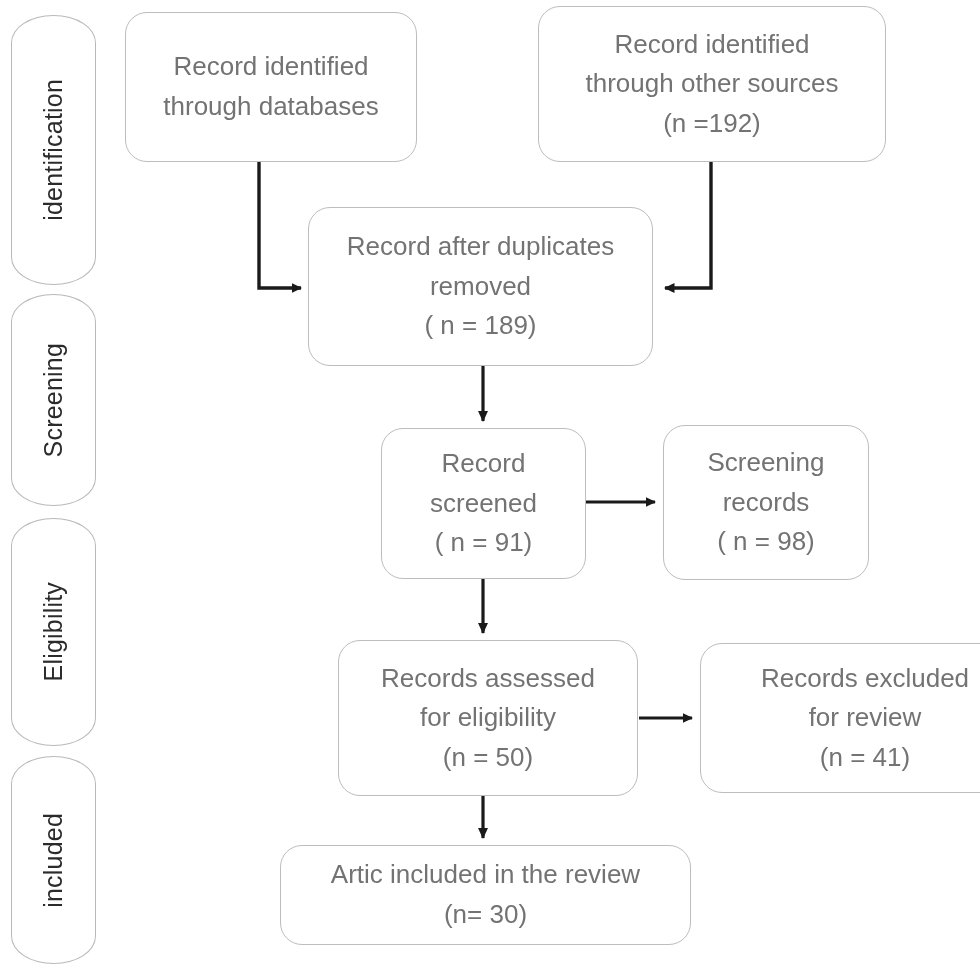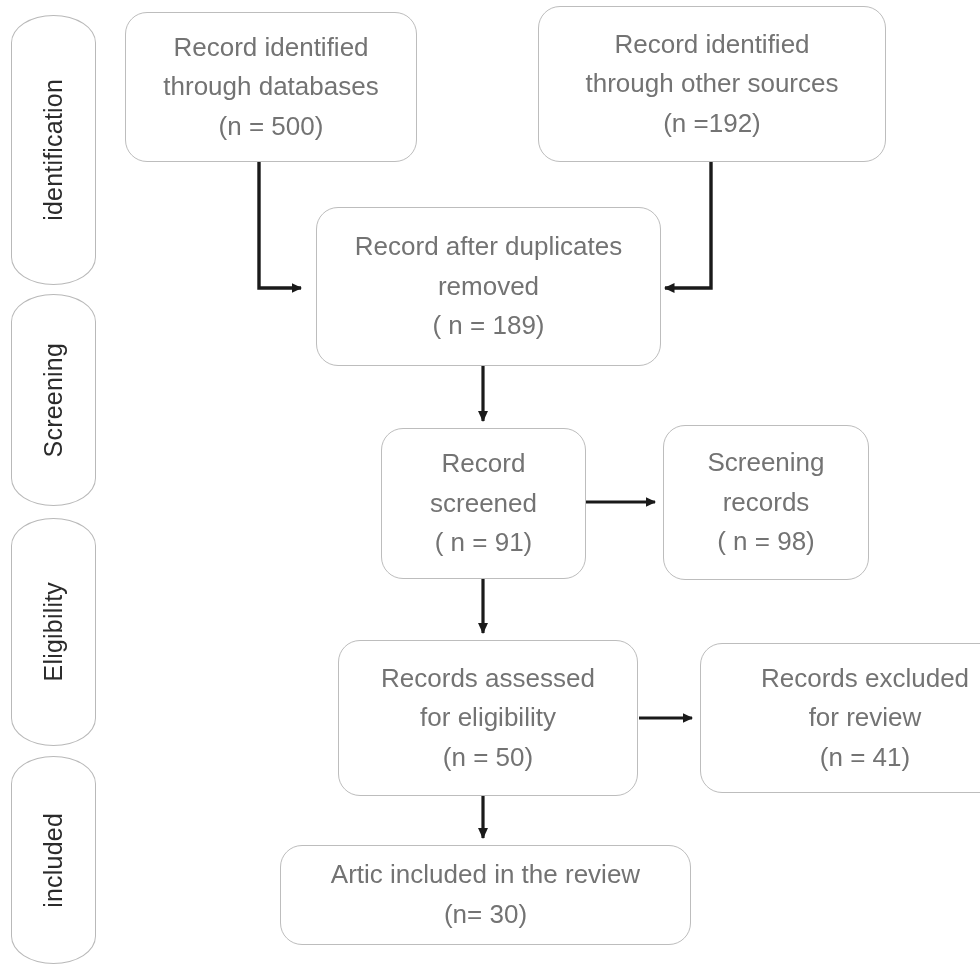--- a/index.html
+++ b/index.html
@@ -136,30 +136,29 @@
     </g>
 
     <g>
       <path d="M483,796 L483,838" fill="none" stroke="#1a1a1a" stroke-width="3.2" marker-end="url(#ah-down)"></path>
     </g>
   </svg>
 
   <div class="box" style="left:125px; top:12px; width:292px; height:150px;">
     <span class="ln">Record identified</span>
     <span class="ln">through databases</span>
-    <span class="ln">(n = 500)</span>
   </div>
 
   <div class="box" style="left:538px; top:6px; width:348px; height:156px;">
     <span class="ln">Record identified</span>
     <span class="ln">through other sources</span>
     <span class="ln">(n =192)</span>
   </div>
 
-  <div class="box" style="left:308px; top:207px; width:345px; height:159px;margin-left:8px;">
+  <div class="box" style="left:308px; top:207px; width:345px; height:159px;">
     <span class="ln">Record after duplicates</span>
     <span class="ln">removed</span>
     <span class="ln">( n = 189)</span>
   </div>
 
   <div class="box narrow" style="left:381px; top:428px; width:205px; height:151px;text-align:right;">
     <span class="ln">Record</span>
     <span class="ln">screened</span>
     <span class="ln">( n = 91)</span>
   </div>

